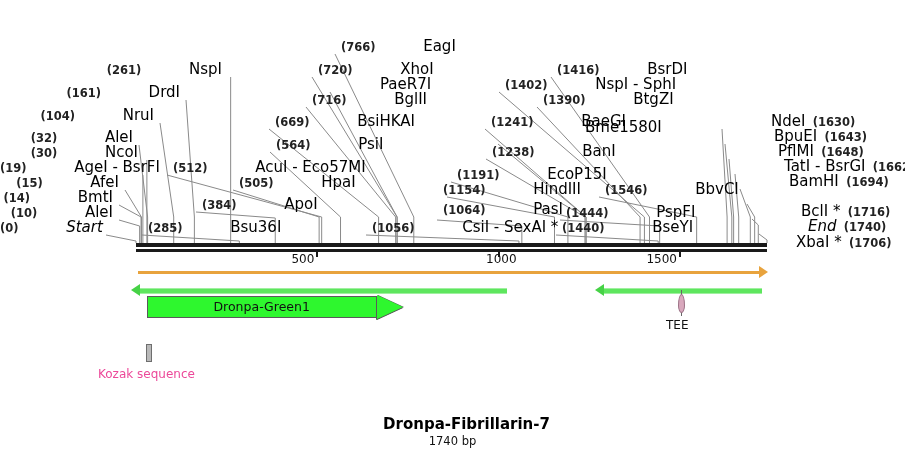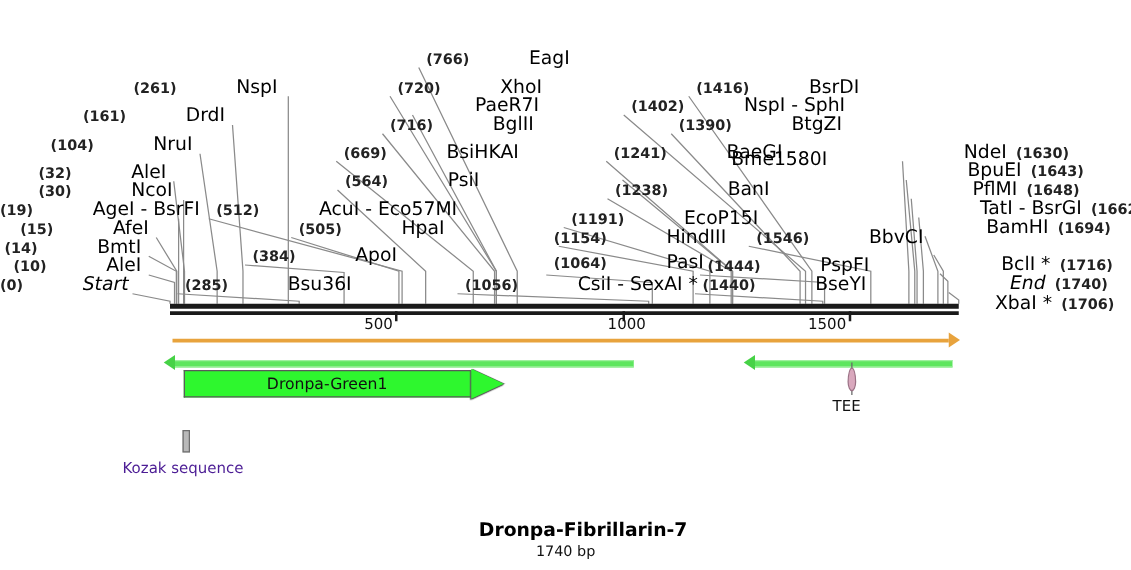--- a/index.html
+++ b/index.html
@@ -97,21 +97,21 @@
   .tee-stem{position:absolute;left:3px;top:0;width:1px;height:26px;background:#666;}
   .tee-blob{position:absolute;left:0px;top:4px;width:7px;height:19px;
             background:#d9a8bd;border:1px solid #9b7185;border-radius:50% 50% 50% 50%/60% 60% 40% 40%;box-sizing:border-box;}
   .tee-label{position:absolute;left:666px;top:318px;font-size:12px;color:#111;}
 
   
   .kozak-mark{
     position:absolute;left:146px;top:344px;width:6px;height:18px;
     background:#b9b9b9;border:1px solid #6e6e6e;box-sizing:border-box;
   }
-  .kozak-label{position:absolute;left:98px;top:367px;font-size:12px;color:#4c1d95;}
+  .kozak-label{position:absolute;left:98px;top:367px;font-size:12px;color:#ec4899;}
 
   
   .title{
     position:absolute;left:0;right:0;top:415px;text-align:center;
     font-size:15px;font-weight:bold;color:#000;padding-left:28px;
   }
   .subtitle{
     position:absolute;left:0;right:0;top:434px;text-align:center;
     font-size:11.5px;color:#111;
   }

